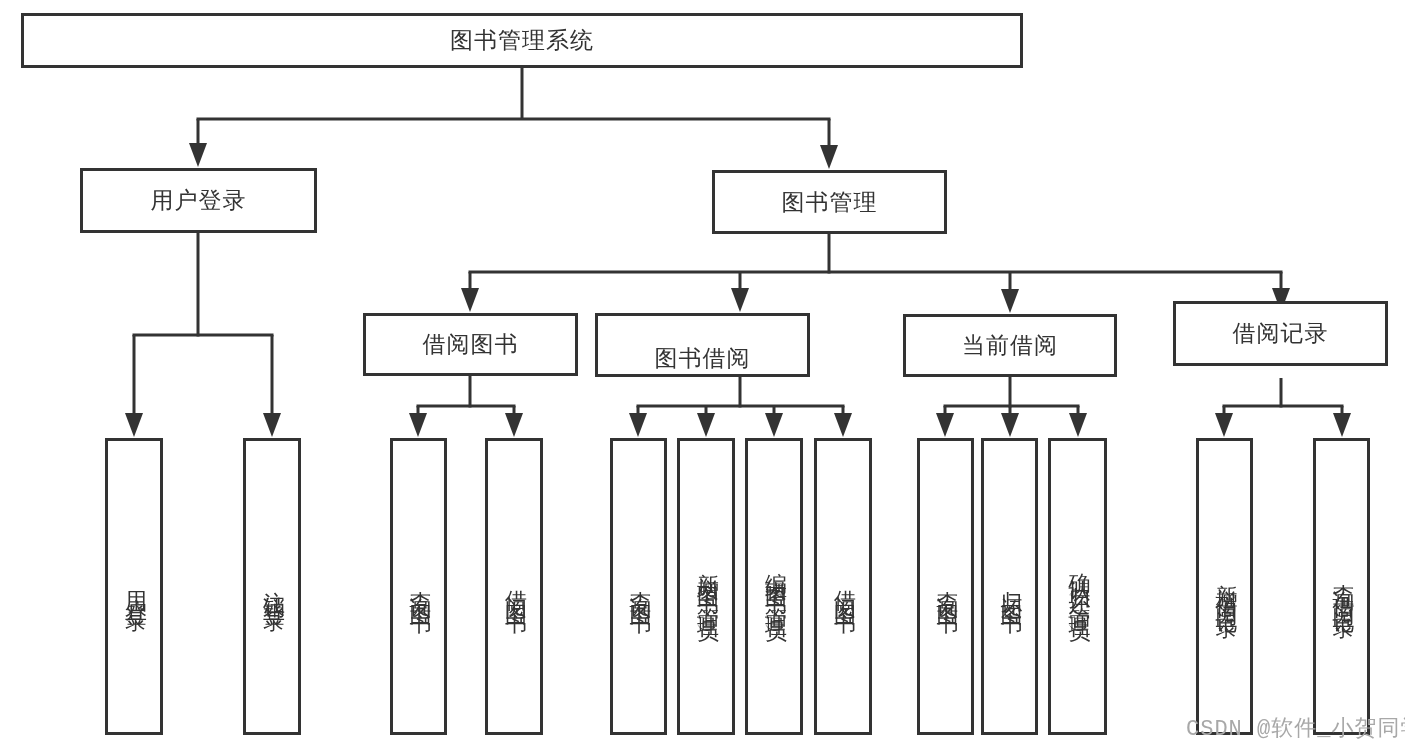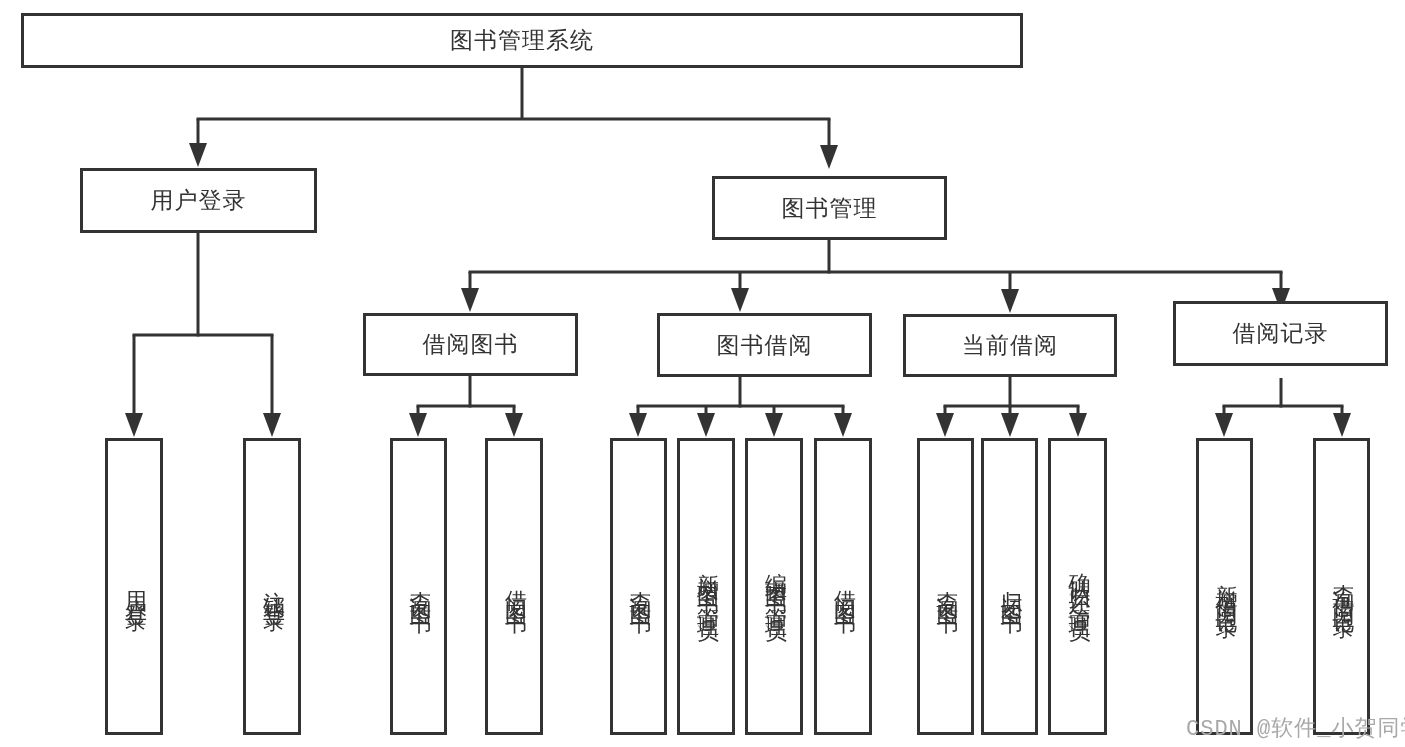--- a/index.html
+++ b/index.html
@@ -116,28 +116,28 @@
     </g>
   </svg>
 
   <div class="node h" style="left:21px;top:13px;width:1002px;height:55px;">
     <span class="lbl">图书管理系统</span>
   </div>
 
   <div class="node h" style="left:80px;top:168px;width:237px;height:65px;">
     <span class="lbl">用户登录</span>
   </div>
-  <div class="node h" style="left:712px;top:176px;width:235px;height:64px;">
+  <div class="node h" style="left:712px;top:170px;width:235px;height:64px;">
     <span class="lbl">图书管理</span>
   </div>
 
   <div class="node h" style="left:363px;top:313px;width:215px;height:63px;">
     <span class="lbl">借阅图书</span>
   </div>
-  <div class="node h" style="left:657px;top:313px;width:215px;height:64px;">
+  <div class="node h" style="left:595px;top:313px;width:215px;height:64px;align-items:flex-end;">
     <span class="lbl">图书借阅</span>
   </div>
   <div class="node h" style="left:903px;top:314px;width:214px;height:63px;text-align:center;">
     <span class="lbl">当前借阅</span>
   </div>
   <div class="node h" style="left:1173px;top:301px;width:215px;height:65px;">
     <span class="lbl">借阅记录</span>
   </div>
 
   <div class="node v" style="left:105px;top:438px;width:58px;height:297px;">

